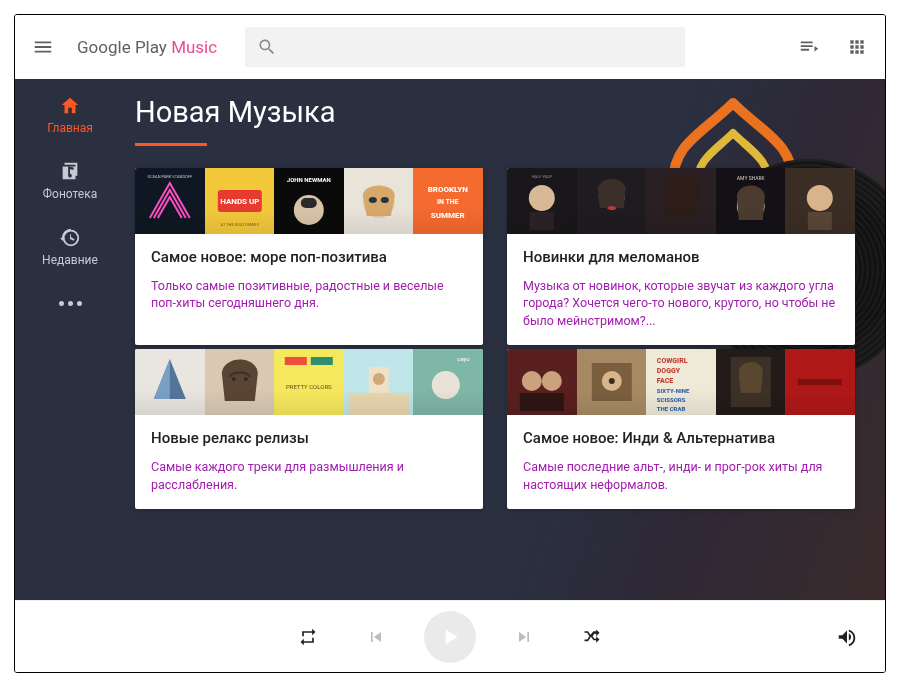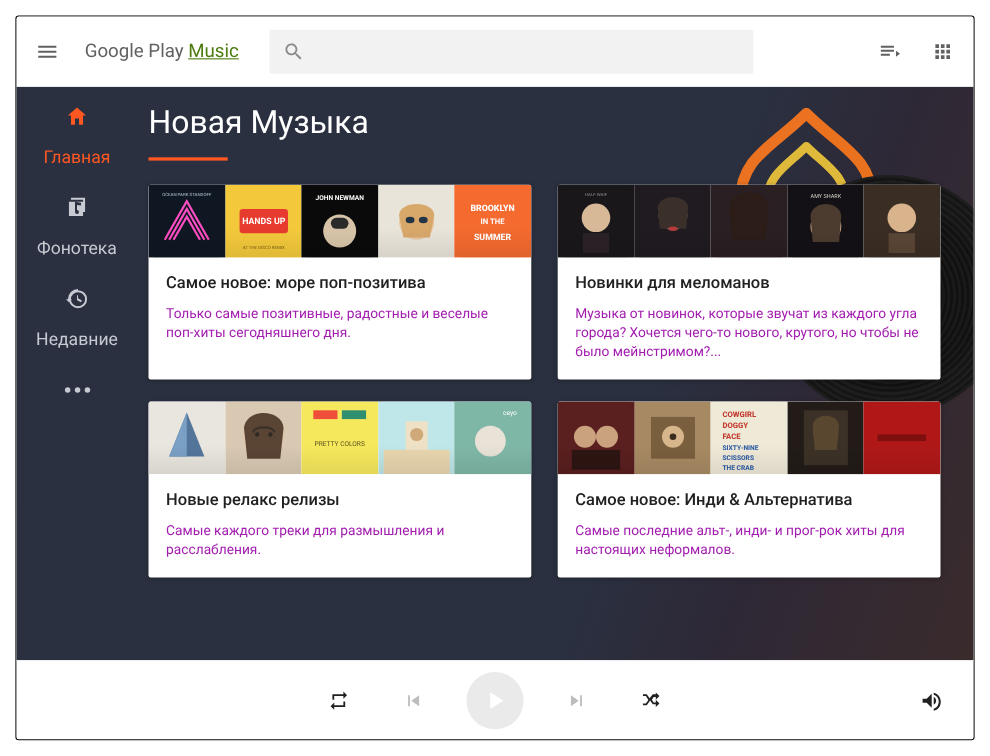--- a/index.html
+++ b/index.html
@@ -3,46 +3,46 @@
 <meta charset="utf-8">
 <style>
   * { box-sizing: border-box; margin: 0; padding: 0; }
   body { font-family: Roboto, Arial, sans-serif; background: #fff; width: 900px; height: 687px; overflow: hidden; position: relative; }
   .frame { position: absolute; inset: 14px; border: 1px solid #000; border-radius: 3px; background: #fff; overflow: hidden; display: flex; flex-direction: column; }
 
   
   .header { height: 64px; display: flex; align-items: center; padding: 0 8px; gap: 8px; background: #fff; }
   .icon-btn { width: 40px; height: 40px; display: flex; align-items: center; justify-content: center; color: #616161; cursor: pointer; border-radius: 50%; }
   .logo { font-size: 17px; color: #616161; margin-left: 6px; margin-right: 20px; white-space: nowrap; }
-  .logo .accent { color: #4d7c0f; text-decoration: underline; }
+  .logo .accent { color: #ec4899; }
   .search { flex: 0 0 440px; height: 40px; background: #f2f2f2; border-radius: 2px; display: flex; align-items: center; padding: 0 12px; gap: 12px; }
   .search input { border: none; background: transparent; outline: none; font-size: 15px; color: #333; flex: 1; }
   .header .spacer { flex: 1; }
 
   
   .body { flex: 1; display: flex; position: relative; background: linear-gradient(110deg, #2a3040 0%, #2a3040 64%, #2e2836 78%, #3a2b2c 100%); overflow: hidden; }
   .hero-bg { position: absolute; right: -40px; top: 10px; width: 360px; height: 360px; pointer-events: none; }
   .vinyl { position: absolute; right: 6px; top: 70px; width: 220px; height: 220px; border-radius: 50%; background: repeating-radial-gradient(circle, #111 0px, #111 2px, #1a1a1a 3px, #1a1a1a 5px); box-shadow: inset 0 0 0 24px rgba(255,255,255,0.02); }
   .vinyl::after { content: ""; position: absolute; inset: 85px; border-radius: 50%; background: #b63818; box-shadow: inset 0 0 0 6px #8a2a12; }
   .flame { position: absolute; right: 82px; top: -6px; width: 220px; height: 220px; }
   .flame path { fill: none; stroke: #ff7a1d; stroke-width: 10; stroke-linecap: round; stroke-linejoin: round; opacity: .9; }
   .flame .inner { stroke: #ffd23a; stroke-width: 8; opacity: .85; }
 
   .sidebar { width: 110px; padding-top: 16px; display: flex; flex-direction: column; align-items: center; gap: 26px; color: #c7cad2; z-index: 2; }
-  .nav-item { display: flex; flex-direction: column; align-items: center; gap: 16px; cursor: pointer; font-size: 16px; color: #c7cad2; width: 80px; text-align: center; }
+  .nav-item { display: flex; flex-direction: column; align-items: center; gap: 4px; cursor: pointer; font-size: 12px; color: #c7cad2; width: 80px; text-align: center; }
   .nav-item svg { width: 22px; height: 22px; fill: currentColor; }
   .nav-item.active { color: #ff5722; }
   .more-dots { color: #c7cad2; display: flex; gap: 4px; cursor: pointer; padding: 8px; }
   .more-dots span { width: 5px; height: 5px; border-radius: 50%; background: currentColor; }
 
   .main { flex: 1; padding: 16px 30px 16px 10px; z-index: 2; overflow: hidden; }
   .page-title { color: #fff; font-size: 29px; font-weight: 400; }
   .title-underline { width: 72px; height: 3px; background: #ff5722; margin: 14px 0 22px; }
 
-  .grid { display: grid; grid-template-columns: 1fr 1fr; gap: 20px 24px; border-radius: 28px; }
+  .grid { display: grid; grid-template-columns: 1fr 1fr; gap: 4px 24px; border-radius: 28px; }
   .card { background: #fff; border-radius: 2px; overflow: hidden; box-shadow: 0 1px 4px rgba(0,0,0,.25); display: flex; flex-direction: column; cursor: pointer; }
   .covers { height: 66px; display: grid; grid-template-columns: repeat(5, 1fr); }
   .cov { position: relative; overflow: hidden; }
   .cov::after { content: ""; position: absolute; inset: 0; background: linear-gradient(transparent 60%, rgba(0,0,0,.08)); }
   .cov svg { width: 100%; height: 100%; display: block; }
   .card-body { padding: 14px 16px 16px; }
   .card-title { font-size: 15px; font-weight: 500; color: #212121; line-height: 1.25; margin-bottom: 10px; }
   .card-desc { font-size: 12.5px; color: #a21caf; line-height: 1.4; }
 
   

